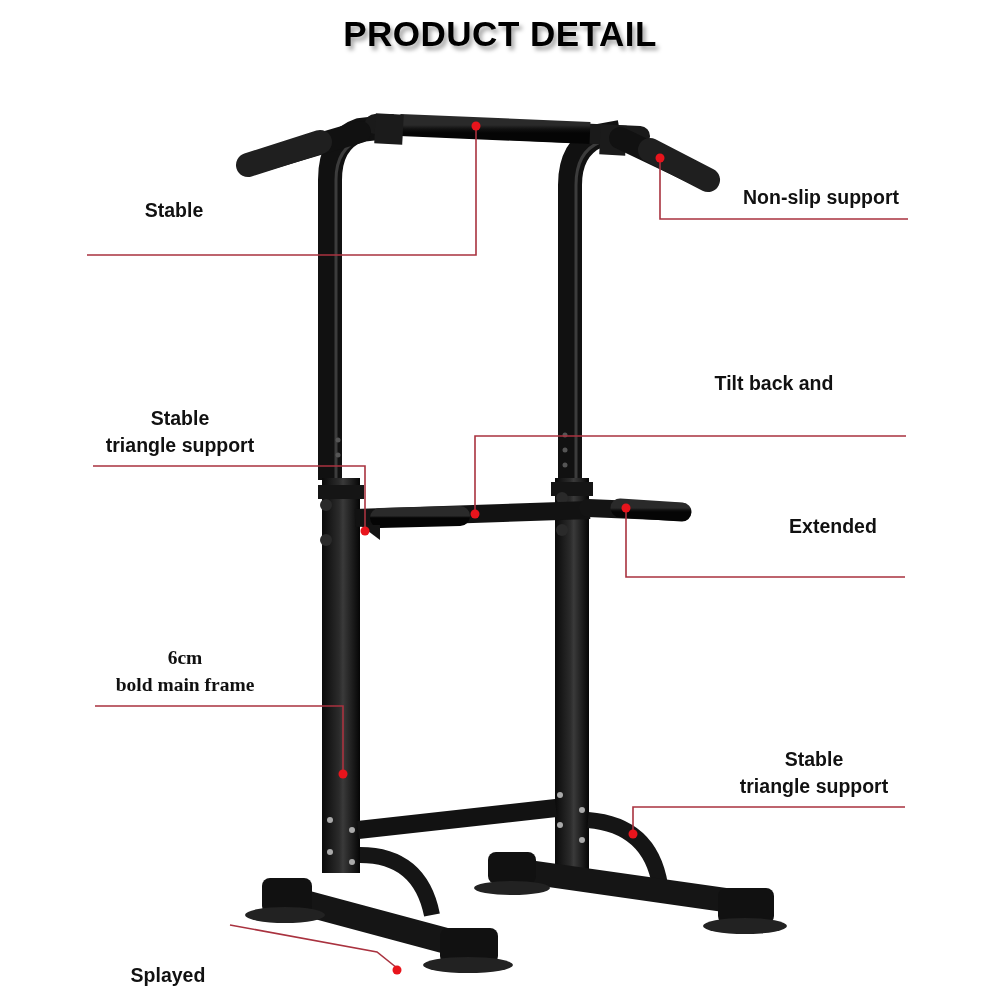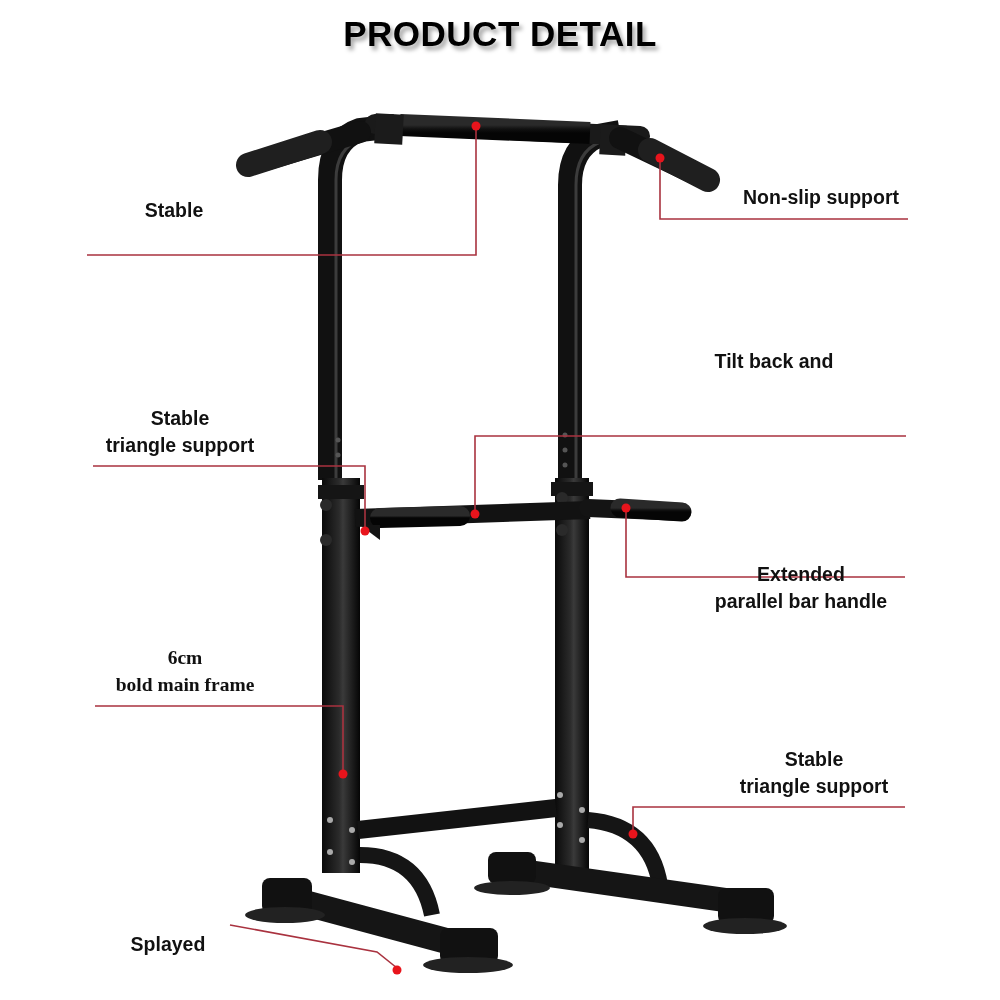--- a/index.html
+++ b/index.html
@@ -124,39 +124,38 @@
 </svg>
 
 <div class="label" style="left:88px; top:197px; width:172px;">
   <span>Stable</span>
 </div>
 
 <div class="label" style="left:735px; top:184px; width:172px;">
   <span>Non-slip support</span>
 </div>
 
-<div class="label" style="left:643px; top:348px; width:262px;">
+<div class="label" style="left:643px; top:370px; width:262px;">
   <span>Tilt back and</span>
 </div>
 
 <div class="label" style="left:92px; top:405px; width:176px;">
   <span>Stable</span>
   <span>triangle support</span>
 </div>
 
-<div class="label" style="left:698px; top:513px; width:206px;margin-top:48px;">
+<div class="label" style="left:730px; top:513px; width:206px;">
   <span>Extended</span>
-  <span>parallel bar handle</span>
 </div>
 
 <div class="label" style="left:96px; top:644px; width:178px;font-family:Liberation Serif, serif;">
   <span>6cm</span>
   <span>bold main frame</span>
 </div>
 
 <div class="label" style="left:726px; top:746px; width:176px;">
   <span>Stable</span>
   <span>triangle support</span>
 </div>
 
-<div class="label" style="left:82px; top:931px; width:172px;">
+<div class="label" style="left:82px; top:962px; width:172px;">
   <span>Splayed</span>
 </div>
 
 </body></html>

